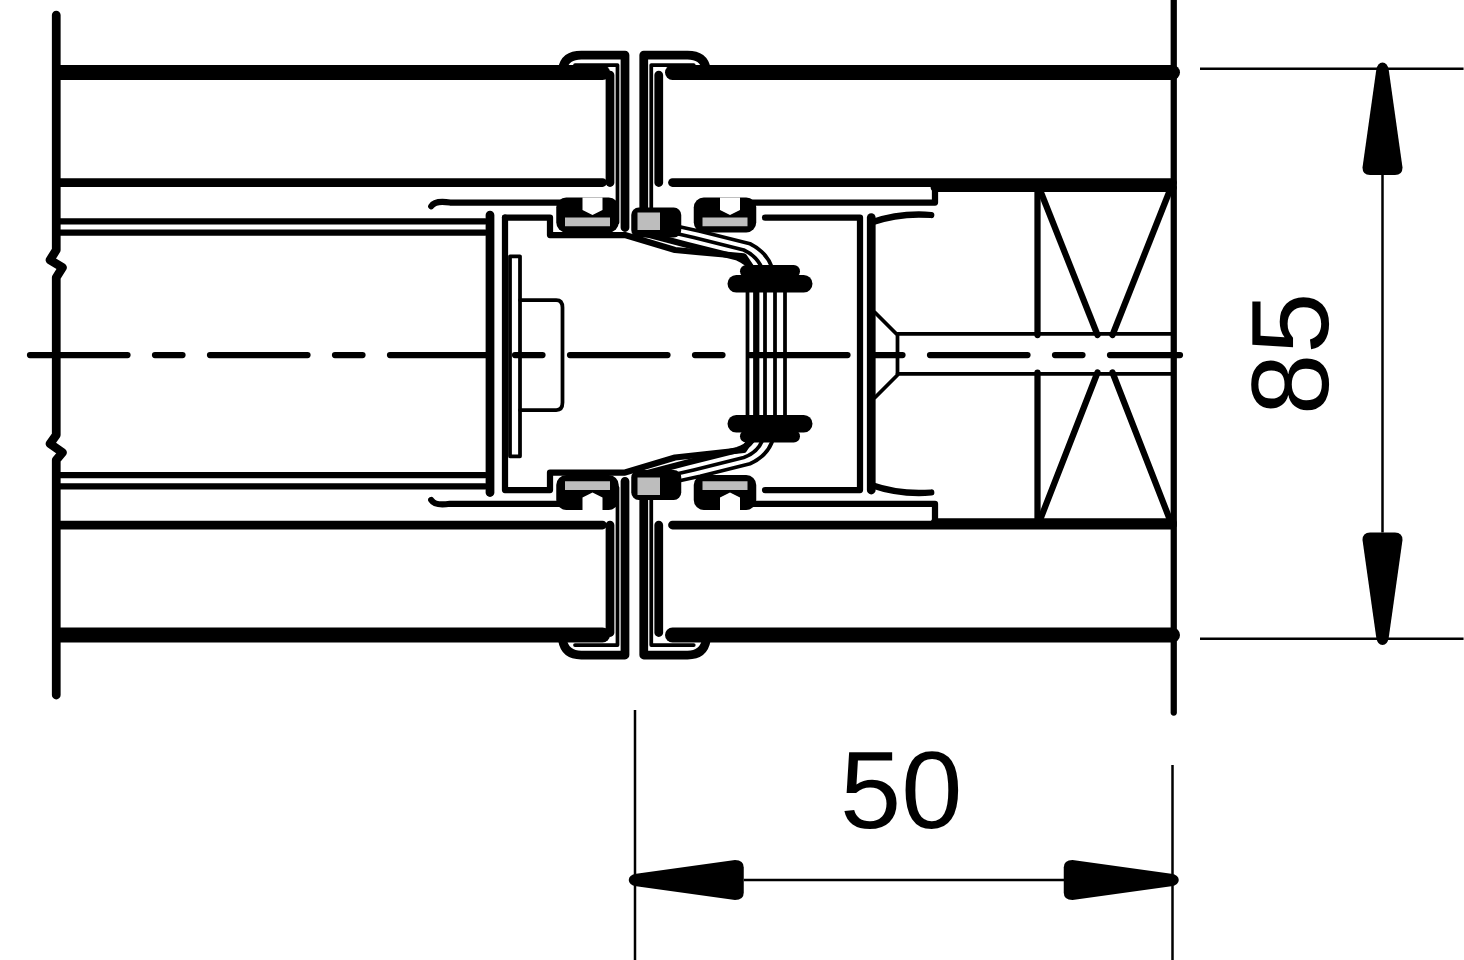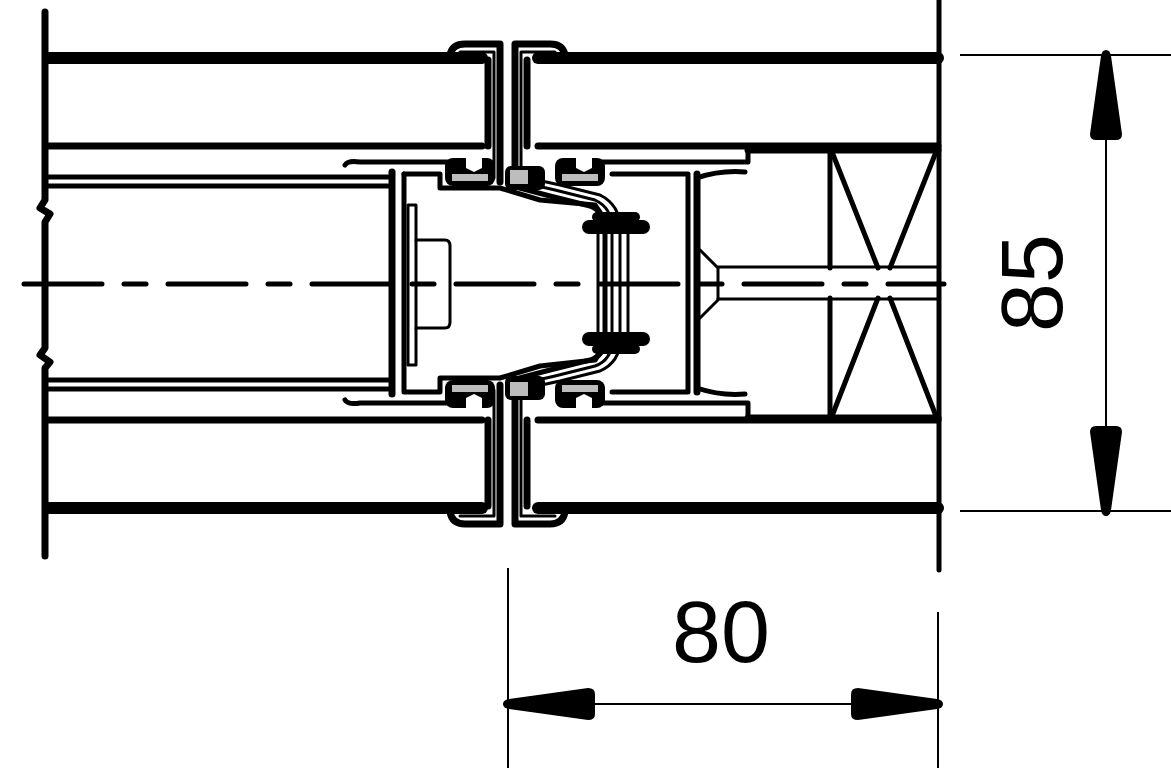--- a/index.html
+++ b/index.html
@@ -157,13 +157,13 @@
   <g>
     <line class="hair" x1="508" y1="568" x2="508" y2="768"></line>
     <line class="hair" x1="938" y1="612" x2="938" y2="768"></line>
     <line class="hair" x1="595" y1="704" x2="852" y2="704"></line>
     <path class="arrow" d="M503,704 Q503,700 509,699 L588,688 Q595,688 595,694 L595,714 Q595,720 588,720 L509,709 Q503,708 503,704 Z"></path>
     <path class="arrow" d="M943,704 Q943,700 937,699 L858,688 Q851,688 851,694 L851,714 Q851,720 858,720 L937,709 Q943,708 943,704 Z"></path>
   </g>
 </svg>
 
 <div id="dim-85" class="dim-label" style="transform: rotate(-90deg) translate(-96px, 0);">85</div>
-<div id="dim-80" class="dim-label">80</div>
+<div id="dim-80" class="dim-label">50</div>
 
 </body></html>

